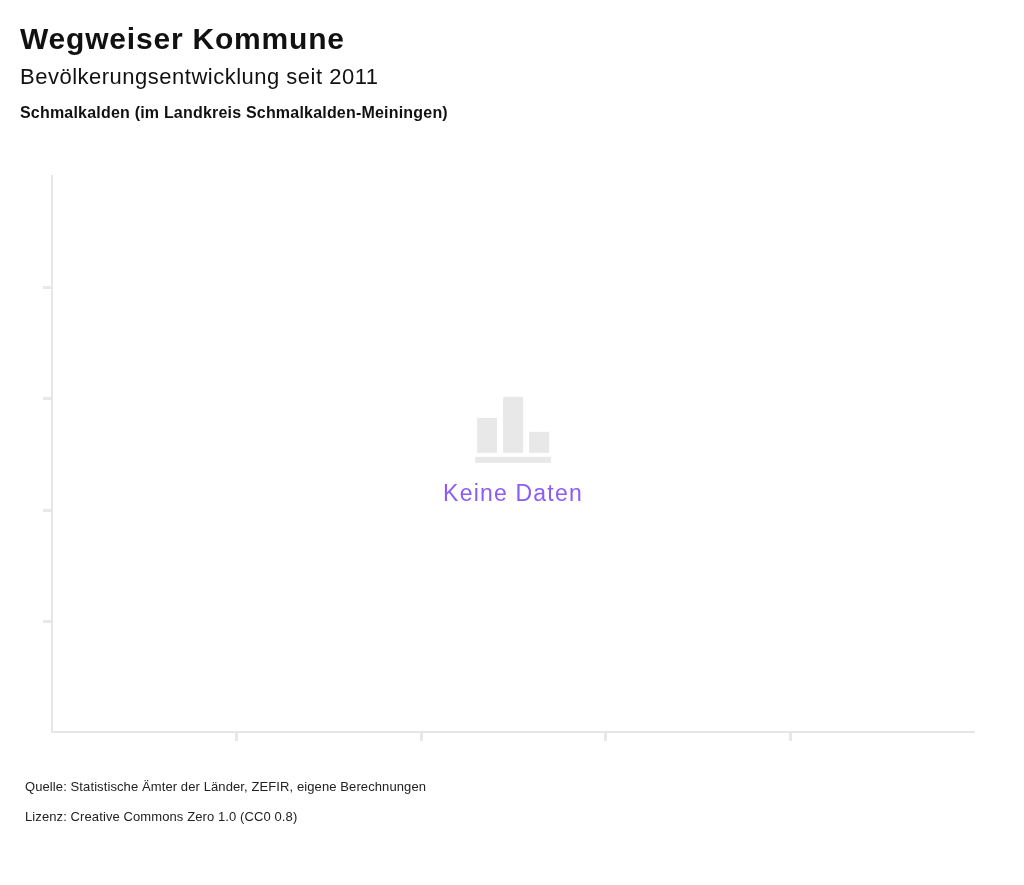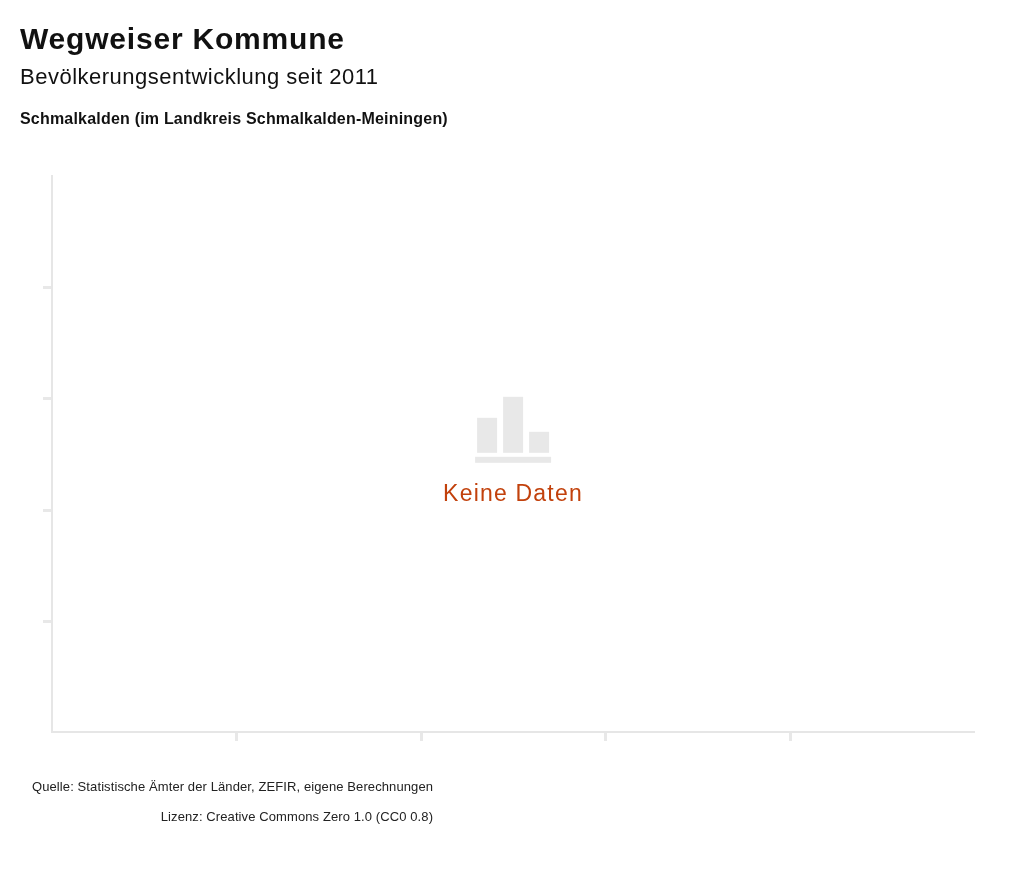--- a/index.html
+++ b/index.html
@@ -24,21 +24,21 @@
     color: #111111;
   }
   .chart-title {
     top: 64px;
     font-size: 22px;
     font-weight: 400;
     letter-spacing: 0.5px;
     color: #111111;
   }
   .chart-subtitle {
-    top: 110px;
+    top: 104px;
     font-size: 16px;
     font-weight: 700;
     letter-spacing: 0.2px;
     color: #111111;
   }
 
   
   .plot {
     position: absolute;
     left: 51px;
@@ -87,27 +87,26 @@
   .nd-text {
     margin-top: 17px;
     font-size: 23px;
     letter-spacing: 1.2px;
     white-space: nowrap;
   }
 
   
   .footer { position: absolute; left: 20px; top: 779px; }
   .footer p {
-    margin: 0 0 15px 12px;
+    margin: 0 0 15px 5px;
     font-size: 13px;
     line-height: 15px;
     letter-spacing: 0.1px;
     color: #222222;
     white-space: nowrap;
-    text-align: right;
   }
 </style>
 </head>
 <body>
 
 <h1 class="hdr-line app-title">Wegweiser Kommune</h1>
 <h2 class="hdr-line chart-title">Bevölkerungsentwicklung seit 2011</h2>
 <h3 class="hdr-line chart-subtitle">Schmalkalden (im Landkreis Schmalkalden-Meiningen)</h3>
 
 <div class="plot" id="plot">
@@ -116,21 +115,21 @@
 
   <div class="no-data">
     <div>
       <div class="nd-bars">
         <span class="nd-bar b1" style="background: rgb(232, 232, 232);"></span>
         <span class="nd-bar b2" style="background: rgb(232, 232, 232);"></span>
         <span class="nd-bar b3" style="background: rgb(232, 232, 232);"></span>
       </div>
       <div class="nd-base" style="background: rgb(232, 232, 232);"></div>
     </div>
-    <div class="nd-text" style="color: #c2410c;">Keine Daten</div>
+    <div class="nd-text" style="color: #8b5cf6;">Keine Daten</div>
   </div>
 <div class="tick y" style="top: calc(20% - 1px); background: rgb(232, 232, 232);"></div>
     <div class="tick y" style="top: calc(40% - 1px); background: rgb(232, 232, 232);"></div>
     <div class="tick y" style="top: calc(60% - 1px); background: rgb(232, 232, 232);"></div>
     <div class="tick y" style="top: calc(80% - 1px); background: rgb(232, 232, 232);"></div>
     <div class="tick x" style="left: calc(20% - 1px); background: rgb(232, 232, 232);"></div>
     <div class="tick x" style="left: calc(40% - 1px); background: rgb(232, 232, 232);"></div>
     <div class="tick x" style="left: calc(60% - 1px); background: rgb(232, 232, 232);"></div>
     <div class="tick x" style="left: calc(80% - 1px); background: rgb(232, 232, 232);"></div>
   </div>

